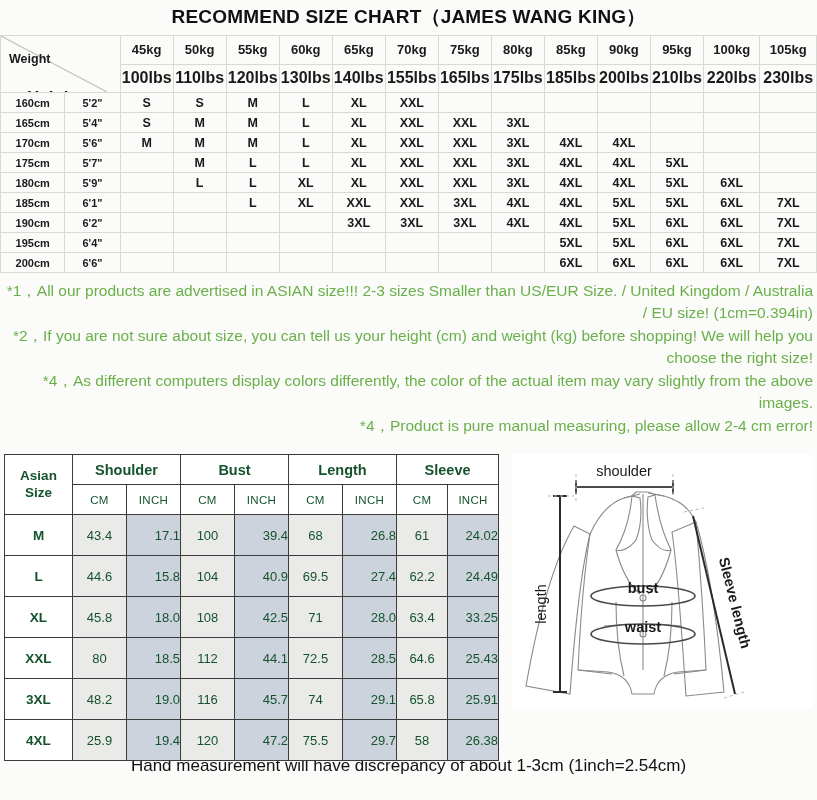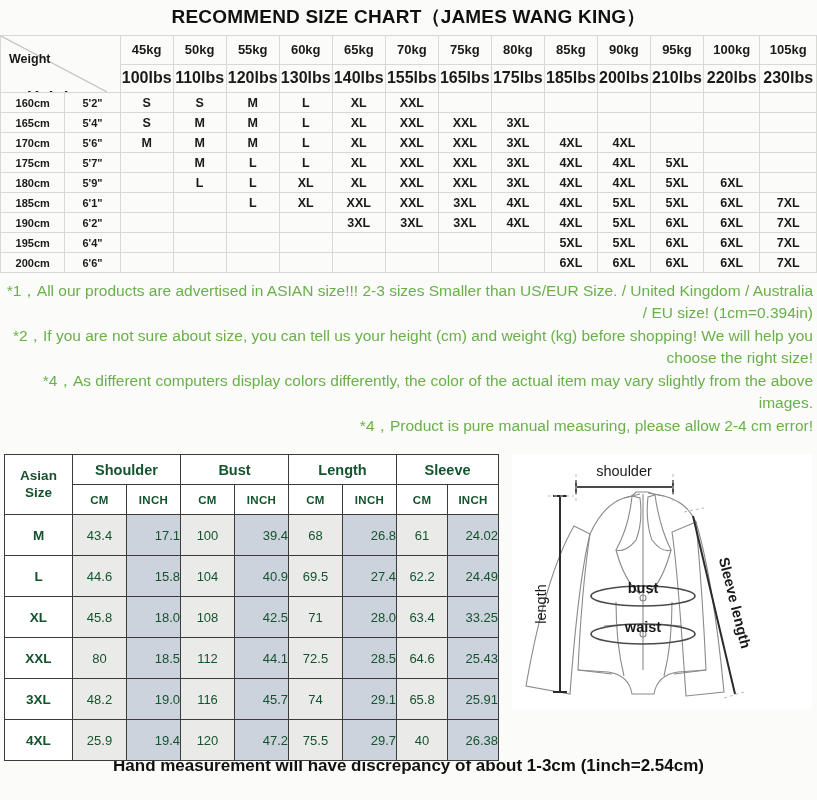--- a/index.html
+++ b/index.html
@@ -85,38 +85,38 @@
     width:494px;
     margin-top:12px;
   }
   table.meas td{
     border:1px solid #3b3b3b;
     text-align:center;vertical-align:middle;
     padding:0;height:40px;
     background:#ffffff;
   }
   table.meas td.hdrgrp{height:29px;font-weight:700;font-size:14.5px;background:#ffffff;}
-  table.meas td.hdrunit{height:29px;font-weight:700;font-size:11.5px;background:#ffffff;letter-spacing:.3px;}
+  table.meas td.hdrunit{height:29px;font-weight:400;font-size:11.5px;background:#ffffff;letter-spacing:.3px;}
   table.meas td.sizecell{font-weight:700;font-size:13.5px;background:#ffffff;width:68px;}
   table.meas td.cmv{background:#eaeae8;}
   table.meas td.inv{background:#ccd3dd;text-align:right;}
   table.meas td.asian{font-weight:700;font-size:13.5px;background:#ffffff;line-height:1.25;}
 
   
   .diagram{
     position:absolute;left:512px;top:12px;width:300px;height:255px;
     background:#ffffff;
   }
   .diagram svg{display:block;}
 
   
   .footer{
     text-align:center;
     font-size:17px;
-    font-weight:700;
+    font-weight:400;
     color:#111;
     padding-top:4px;
     font-family:"Liberation Sans", sans-serif;
   }
 </style>
 </head>
 <body>
 
 <div class="page">
 
@@ -431,21 +431,21 @@
             <td class="inv">25.91</td>
           </tr>
           <tr>
             <td class="sizecell">4XL</td>
             <td class="cmv">25.9</td>
             <td class="inv">19.4</td>
             <td class="cmv">120</td>
             <td class="inv">47.2</td>
             <td class="cmv">75.5</td>
             <td class="inv">29.7</td>
-            <td class="cmv">40</td>
+            <td class="cmv">58</td>
             <td class="inv">26.38</td>
           </tr>
         </tbody>
     </table>
 
     <div class="diagram">
       <svg width="300" height="255" viewBox="0 0 300 255" xmlns="http://www.w3.org/2000/svg">
         <rect x="0" y="0" width="300" height="255" fill="#ffffff"></rect>
         <g fill="none" stroke="#8a8a8a" stroke-width="1.1">
 

